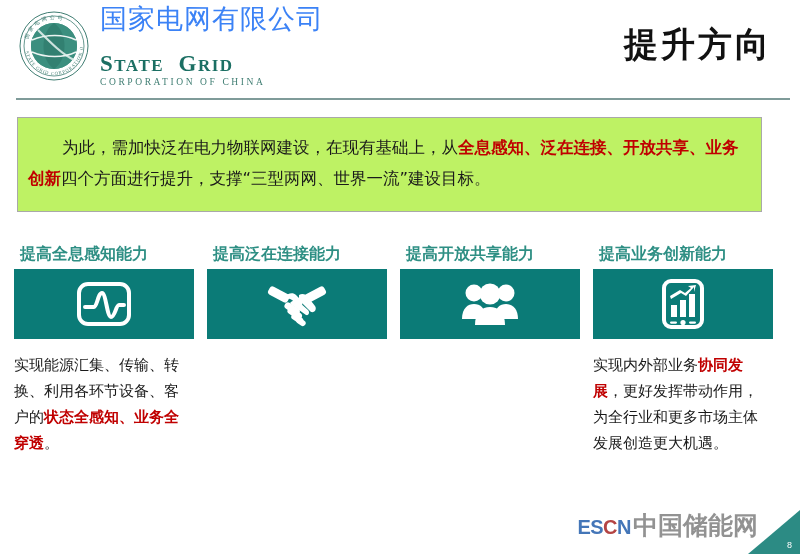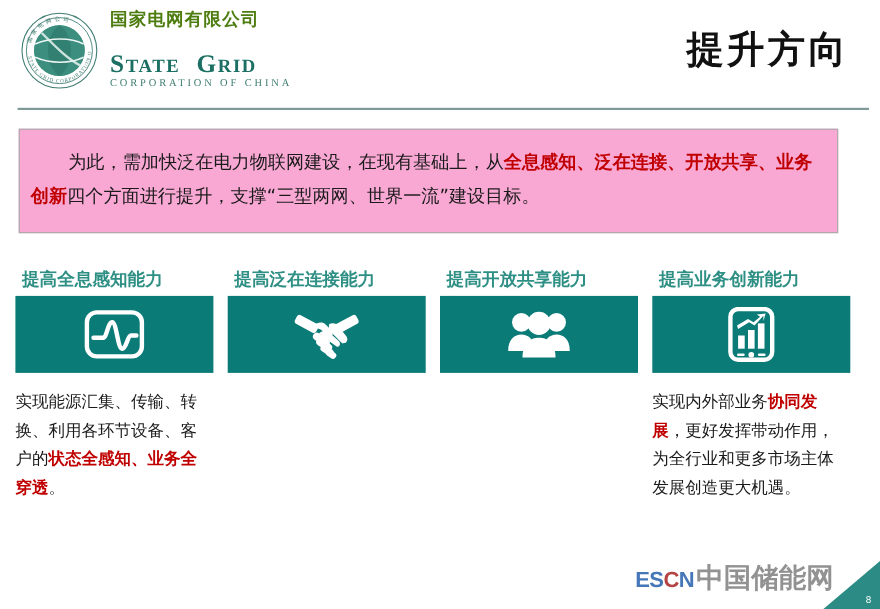--- a/index.html
+++ b/index.html
@@ -35,23 +35,23 @@
     flex: 0 0 72px;
     position: relative;
   }
   .brand-text {
     display: flex;
     flex-direction: column;
     justify-content: center;
     line-height: 1;
   }
   .brand-cn {
-    font-size: 16px;
-    font-weight: bold;
-    color: #4d7c0f;
+    font-size: 27px;
+    font-weight: normal;
+    color: #3b82f6;
     letter-spacing: 1px;
     font-family: "DejaVu Sans", "Liberation Sans", sans-serif;
   }
   .brand-en {
     font-size: 23px;
     font-weight: bold;
     color: #1b6f63;
     letter-spacing: 1.5px;
     font-family: "Liberation Serif", "DejaVu Serif", serif;
     margin-top: 20px;
@@ -85,21 +85,21 @@
 
   
   .callout {
     position: absolute;
     left: 17px;
     top: 117px;
     width: 745px;
     height: 95px;
     box-sizing: border-box;
     border: 1px solid #a9a9a9;
-    background: #f9a8d4;
+    background: #bef264;
     padding: 14px 8px 0 10px;
   }
   .callout-text {
     font-size: 16.5px;
     line-height: 31px;
     color: #1a1a1a;
     font-family: "DejaVu Sans", "Liberation Sans", sans-serif;
     text-indent: 34px;
     font-weight: 500;
   }

